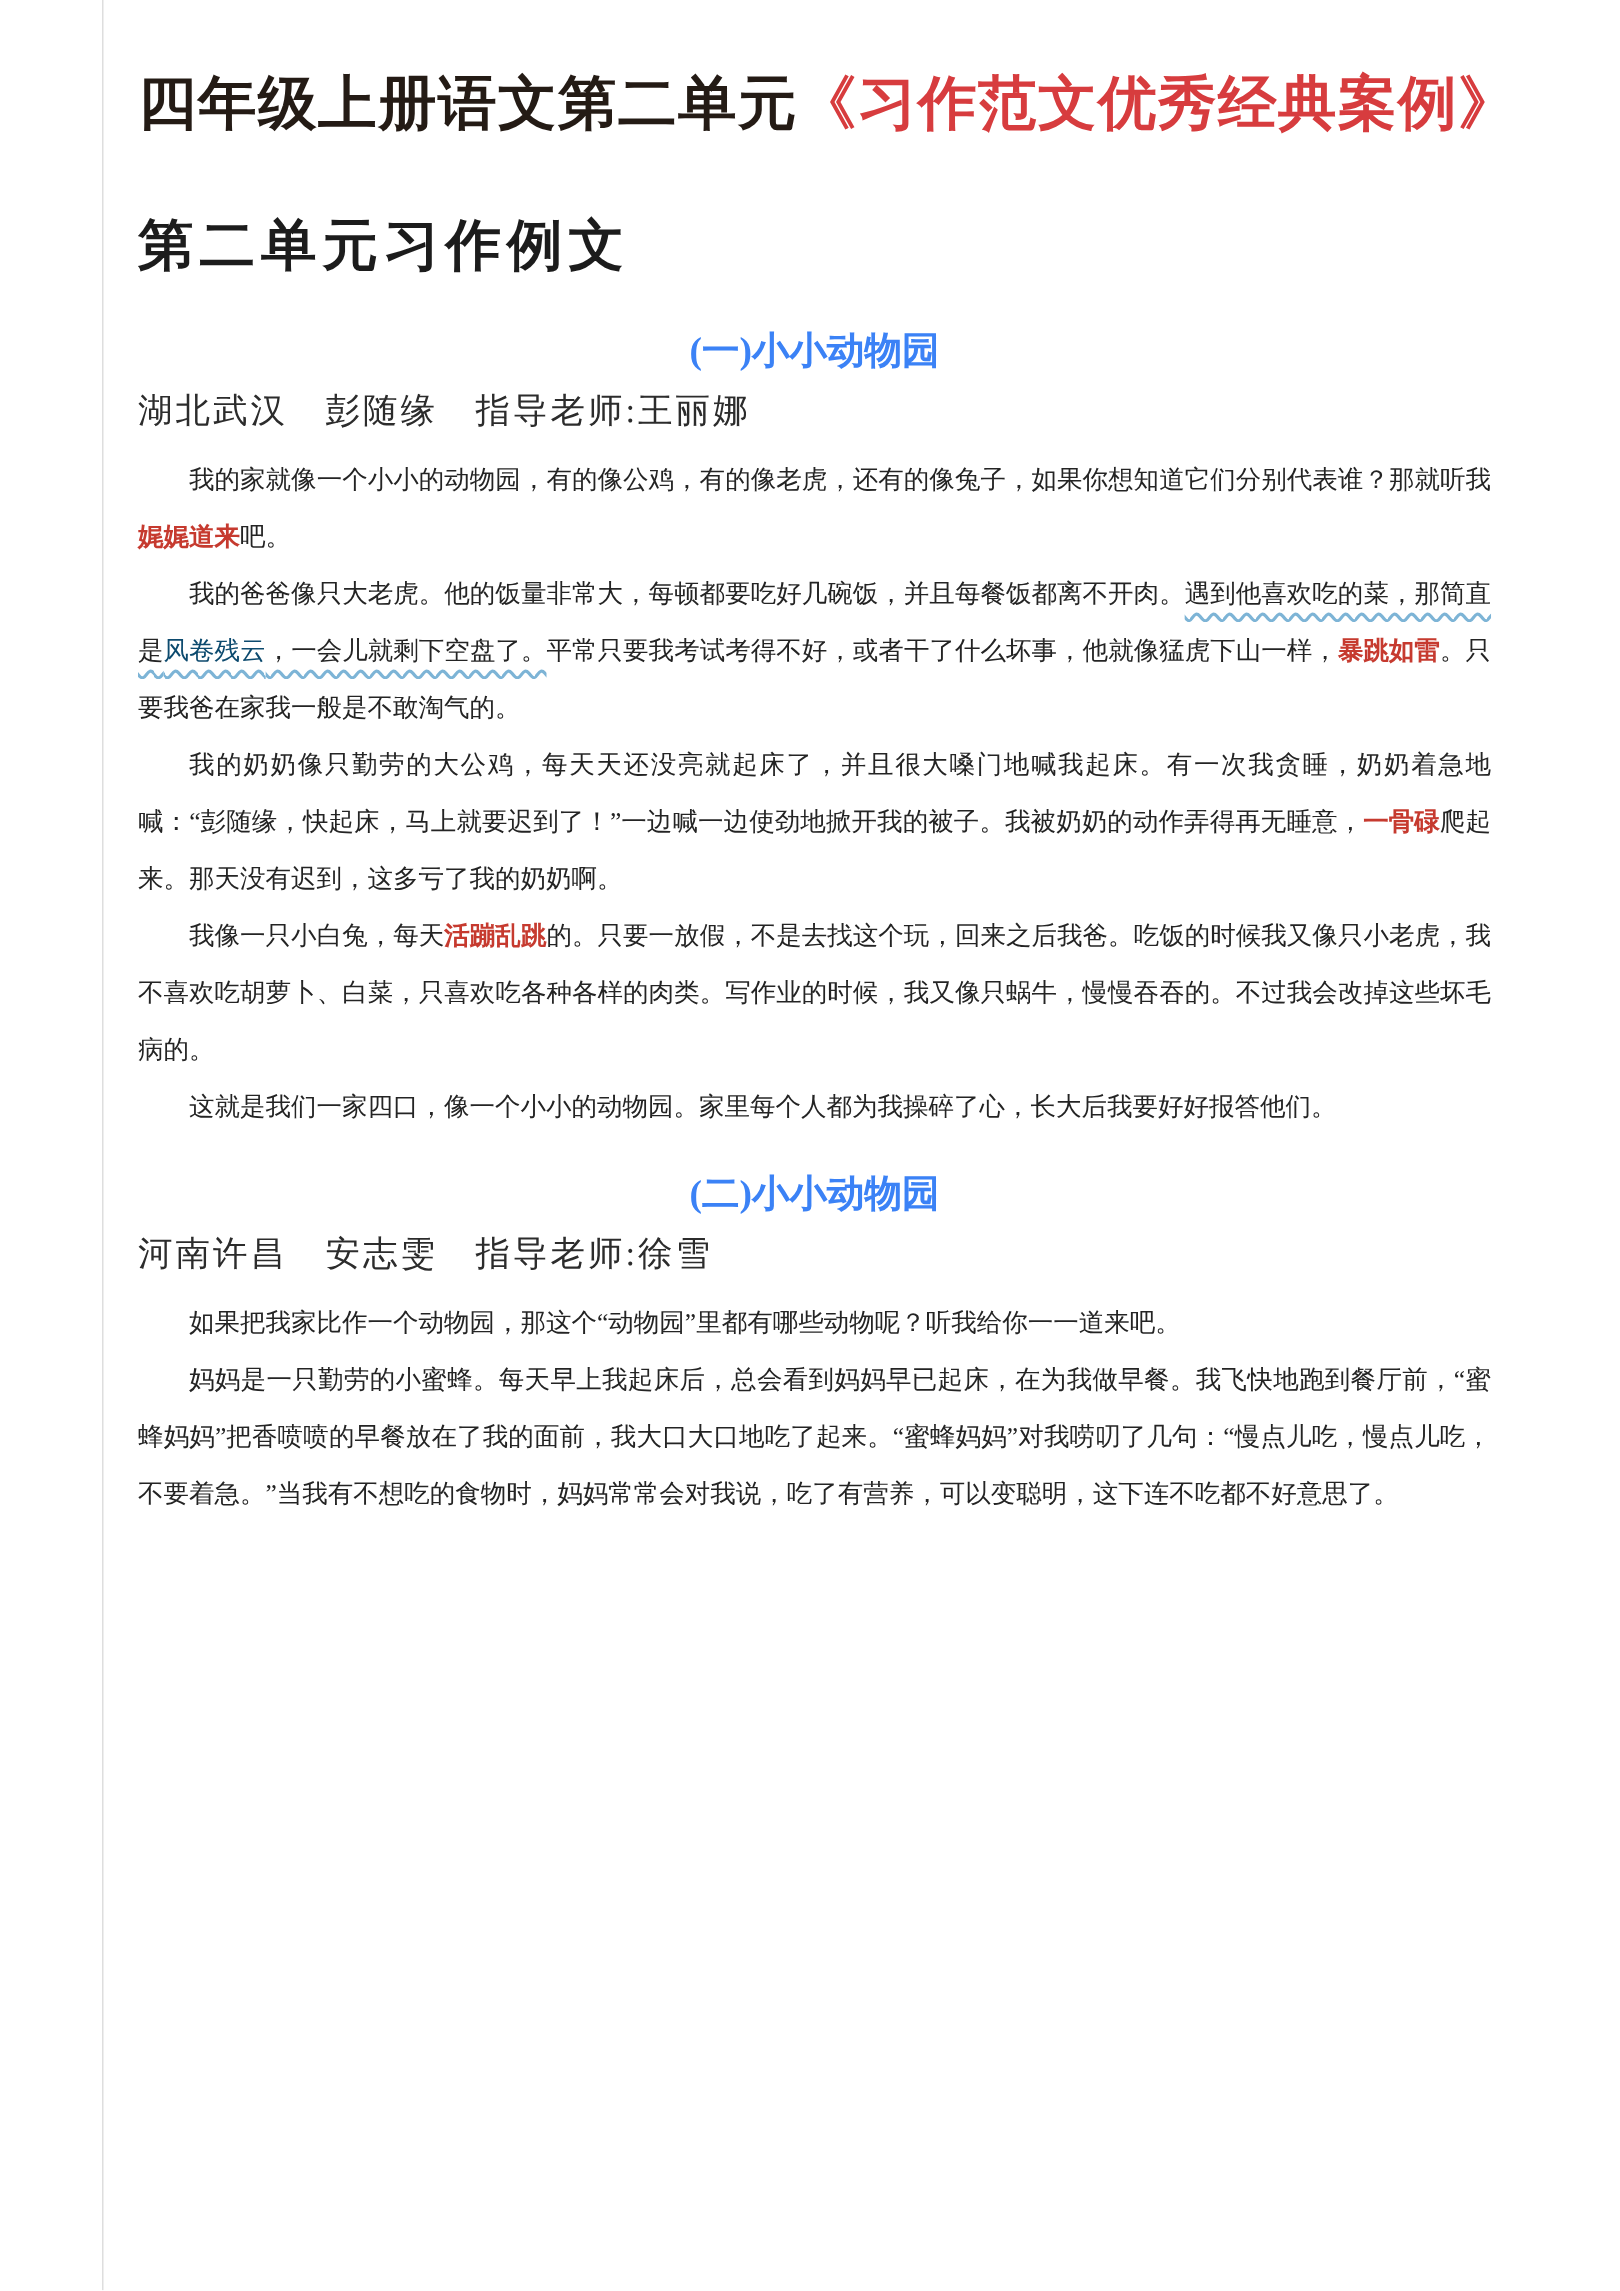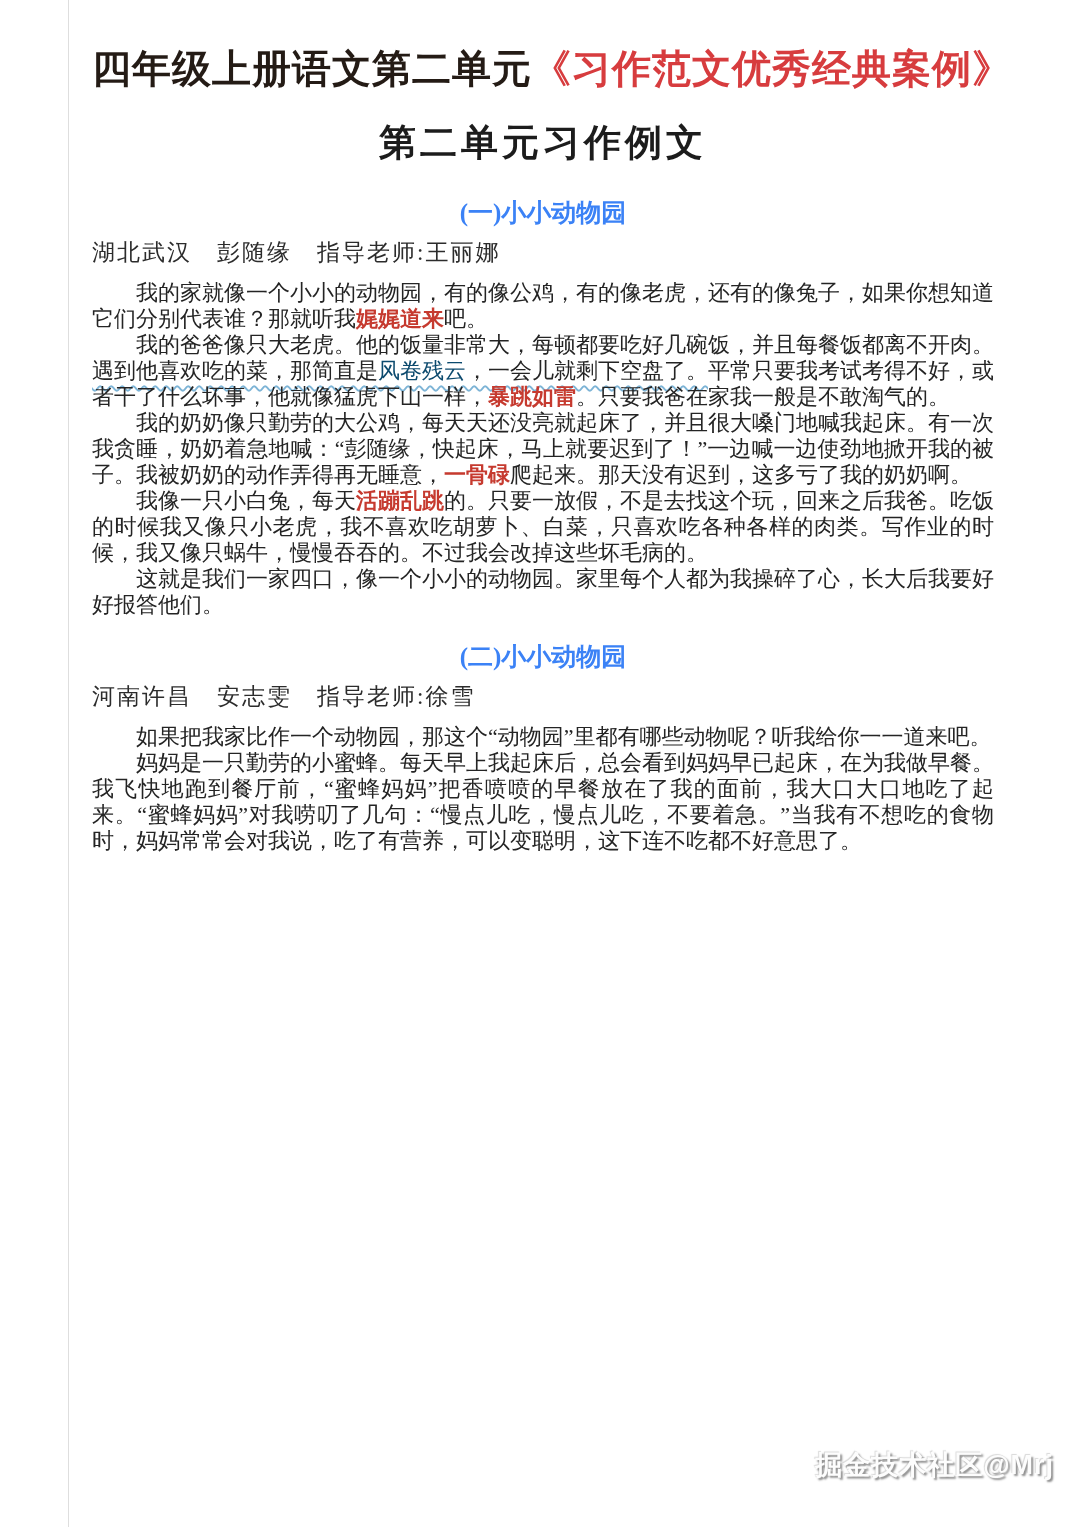--- a/index.html
+++ b/index.html
@@ -28,28 +28,27 @@
   .content {
     position: relative;
     padding: 42px 86px 0 92px;
   }
   .doc-header {
     text-align: right;
     font-size: 39px;
     font-weight: bold;
     color: #241b15;
     letter-spacing: 1px;
-    margin-bottom: 22px;
+    margin-bottom: 43px;
     white-space: nowrap;
   }
   .doc-header .title-red {
     color: #d73c3e;
   }
   .main-heading {
-    text-align: center;
     font-size: 37px;
     font-weight: bold;
     color: #1c1c1c;
     letter-spacing: 4px;
     margin: 0 0 28px 0;
   }
   .essay-heading {
     text-align: center;
     font-size: 25px;
     font-weight: bold;
@@ -57,22 +56,22 @@
     margin: 22px 0 8px 0;
   }
   .essay-byline {
     text-align: left;
     font-size: 23px;
     color: #2c2c2c;
     margin: 0 0 12px 0;
     letter-spacing: 2px;
   }
   .para {
-    font-size: 22px;
-    line-height: 26px;
+    font-size: 17px;
+    line-height: 38px;
     text-align: justify;
     text-indent: 2em;
     margin: 0;
     color: #242424;
   }
   .seg-normal {}
   .seg-red {
     color: #c63a2f;
     font-weight: bold;
   }
@@ -145,15 +144,14 @@
       <h2 class="essay-heading">(二)小小动物园</h2>
       <div class="essay-byline">河南许昌　安志雯　指导老师:徐雪</div>
       <div class="paragraphs">
           <p class="para"><span class="seg-normal">如果把我家比作一个动物园，那这个“动物园”里都有哪些动物呢？听我给你一一道来吧。</span></p>
           <p class="para"><span class="seg-normal">妈妈是一只勤劳的小蜜蜂。每天早上我起床后，总会看到妈妈早已起床，在为我做早餐。我飞快地跑到餐厅前，“蜜蜂妈妈”把香喷喷的早餐放在了我的面前，我大口大口地吃了起来。“蜜蜂妈妈”对我唠叨了几句：“慢点儿吃，慢点儿吃，不要着急。”当我有不想吃的食物时，妈妈常常会对我说，吃了有营养，可以变聪明，这下连不吃都不好意思了。</span></p>
         </div>
     </section>
 
   </div>
 
-  <div class="watermark">掘金技术社区@Mrj</div>
 
 </div>
 
 </body></html>

